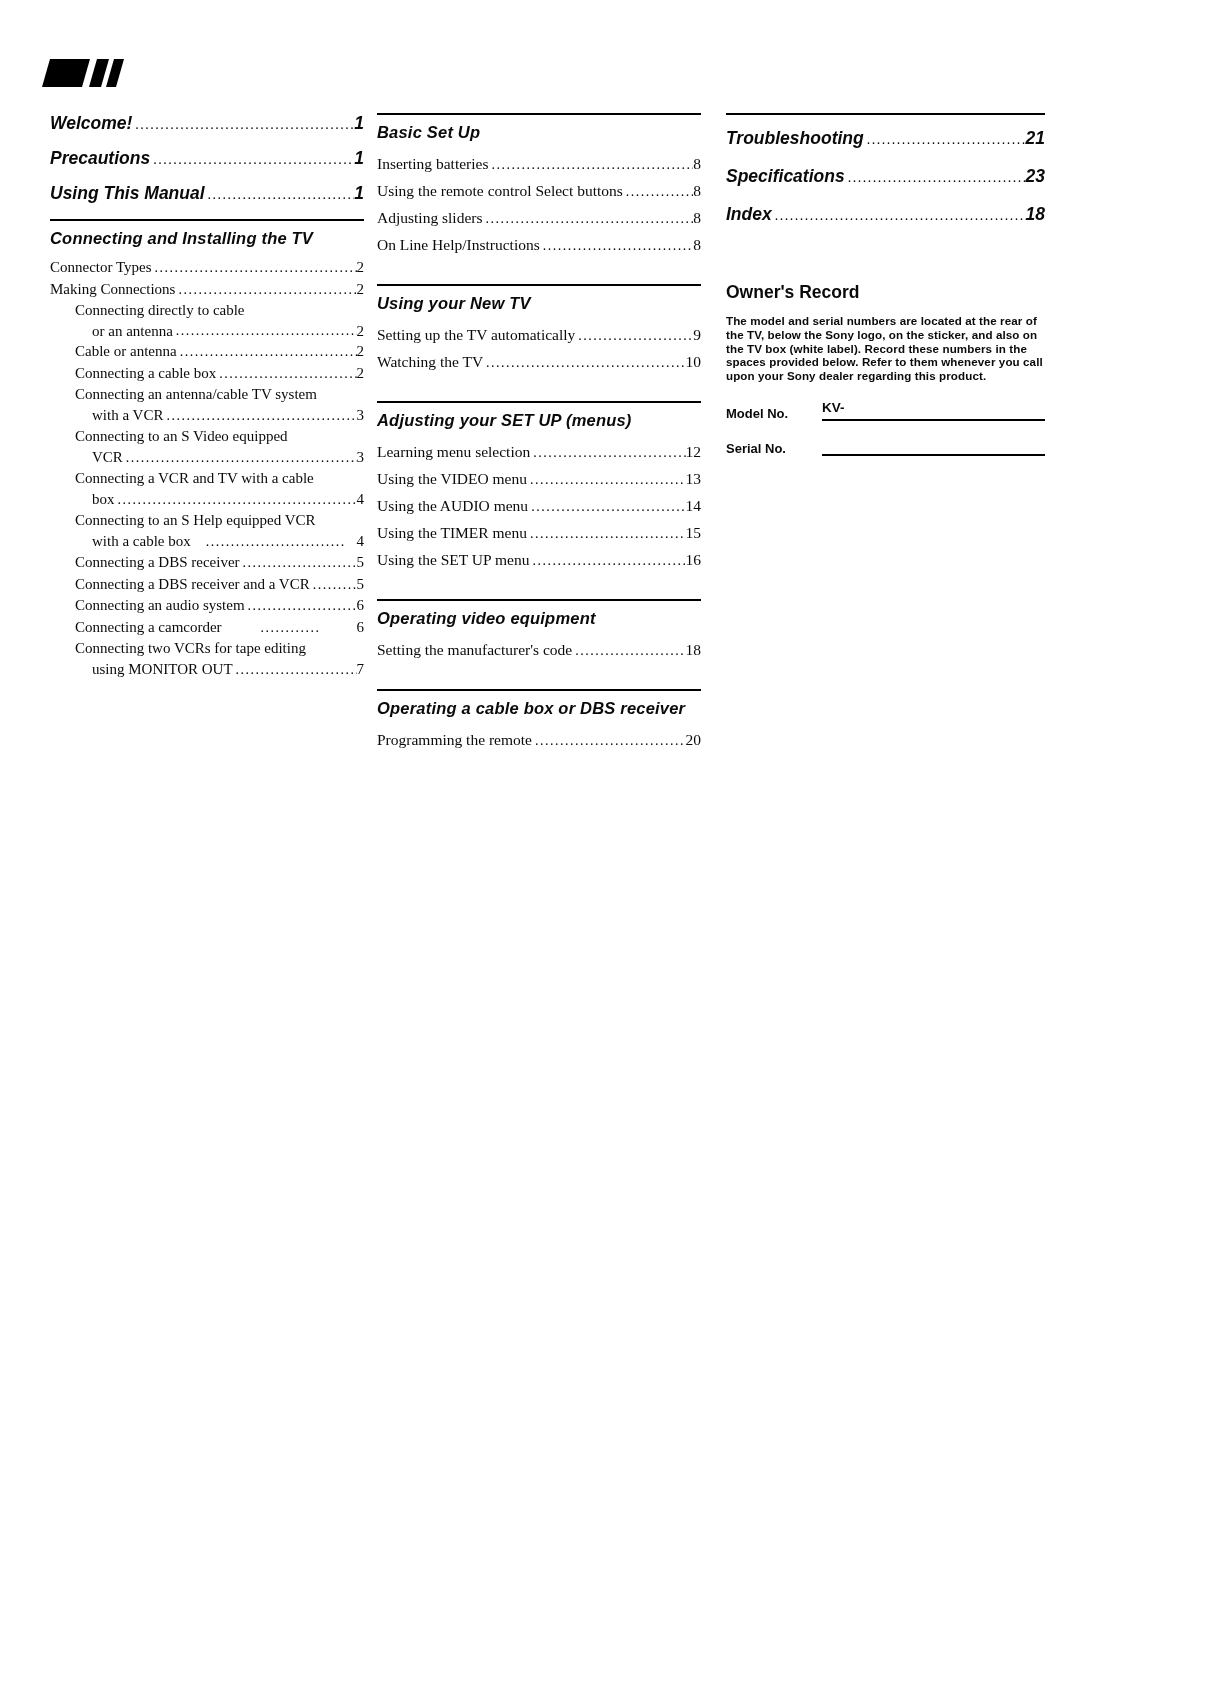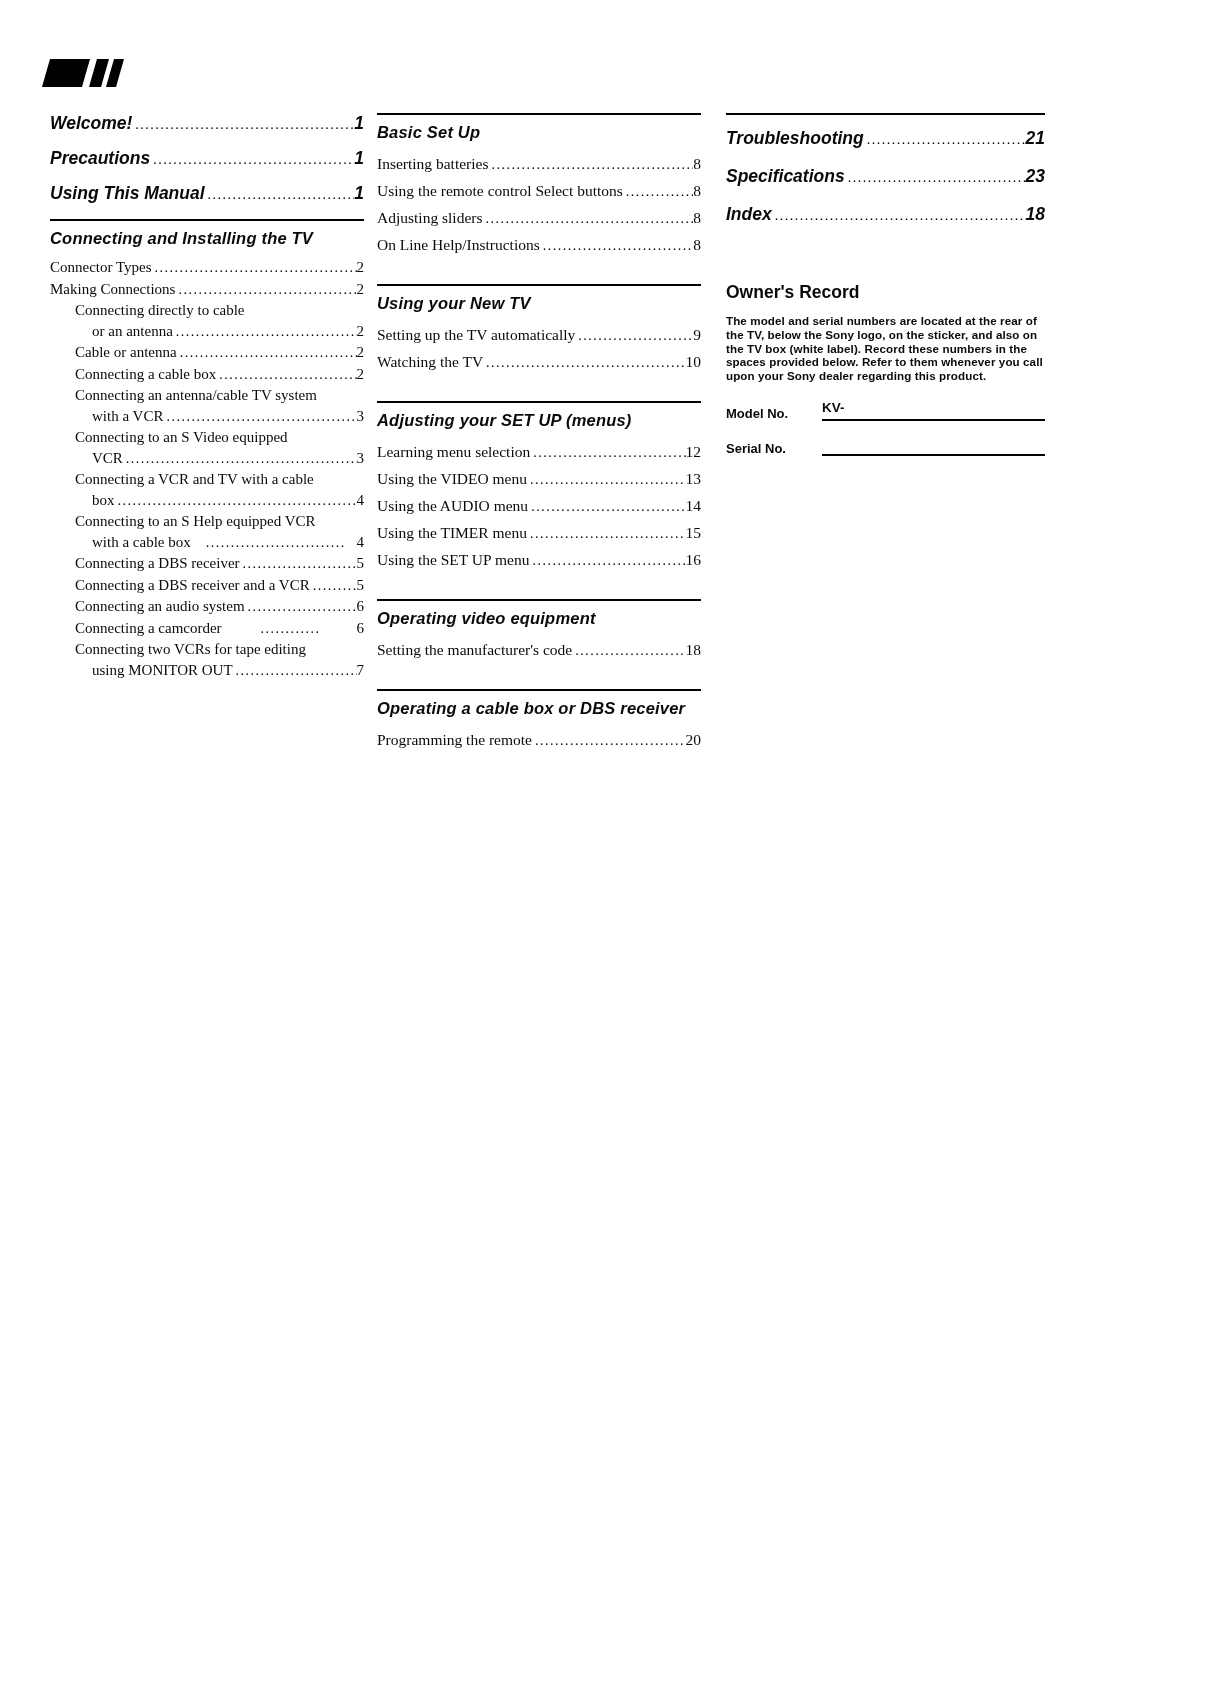--- a/index.html
+++ b/index.html
@@ -88,21 +88,21 @@
           </div>
           <div class="toc-entry">
             <div class="toc-line" style="padding-left: 0px;">
               <span class="toc-label">Making Connections</span>
               <span class="toc-dots">............................................................................................................................................................................................................................</span>
               <span class="toc-page">2</span>
             </div>
           </div>
           <div class="toc-entry">
             <div class="toc-line-plain" style="padding-left: 25px;">Connecting directly to cable</div>
-            <div class="toc-line" style="padding-left: 42px;">
+            <div class="toc-line" style="padding-left: 42px; align-items: center;">
               <span class="toc-label">or an antenna</span>
               <span class="toc-dots">............................................................................................................................................................................................................................</span>
               <span class="toc-page">2</span>
             </div>
           </div>
           <div class="toc-entry">
             <div class="toc-line" style="padding-left: 25px;">
               <span class="toc-label">Cable or antenna</span>
               <span class="toc-dots">............................................................................................................................................................................................................................</span>
               <span class="toc-page">2</span>

